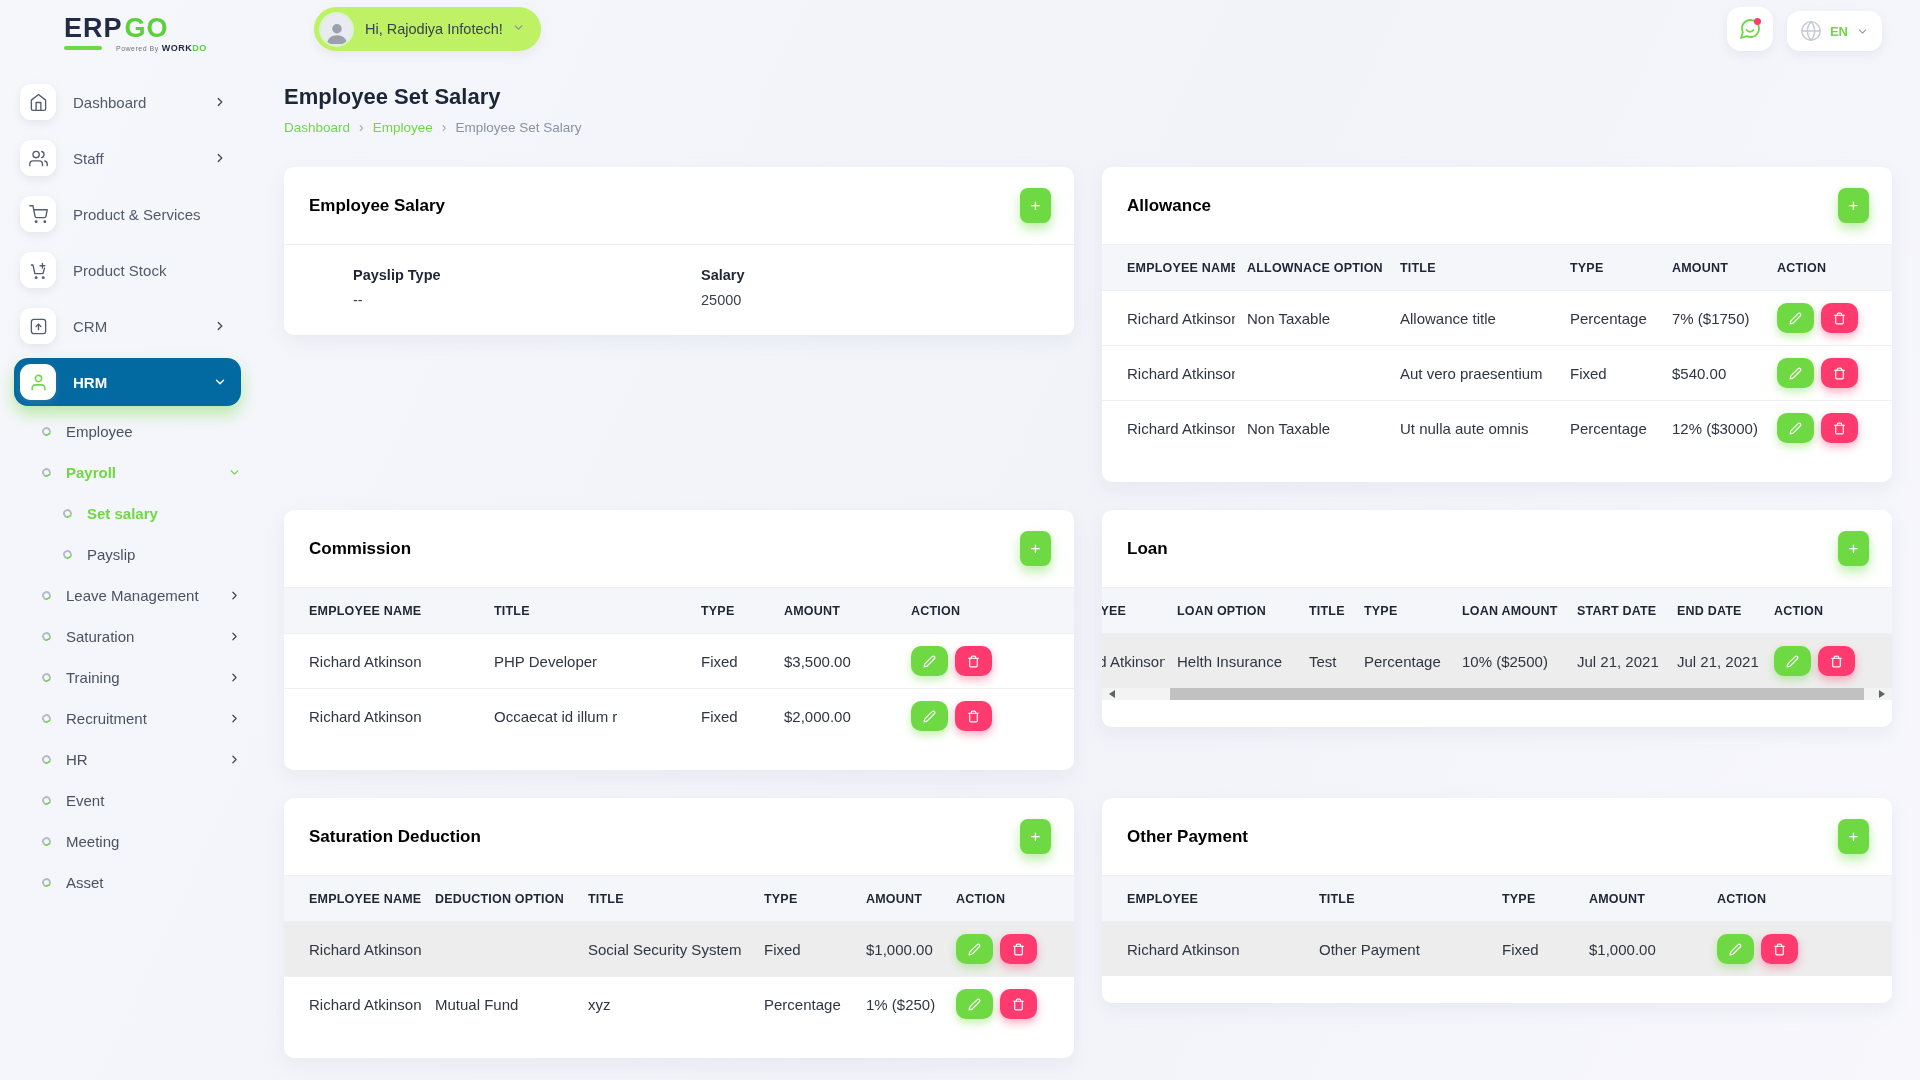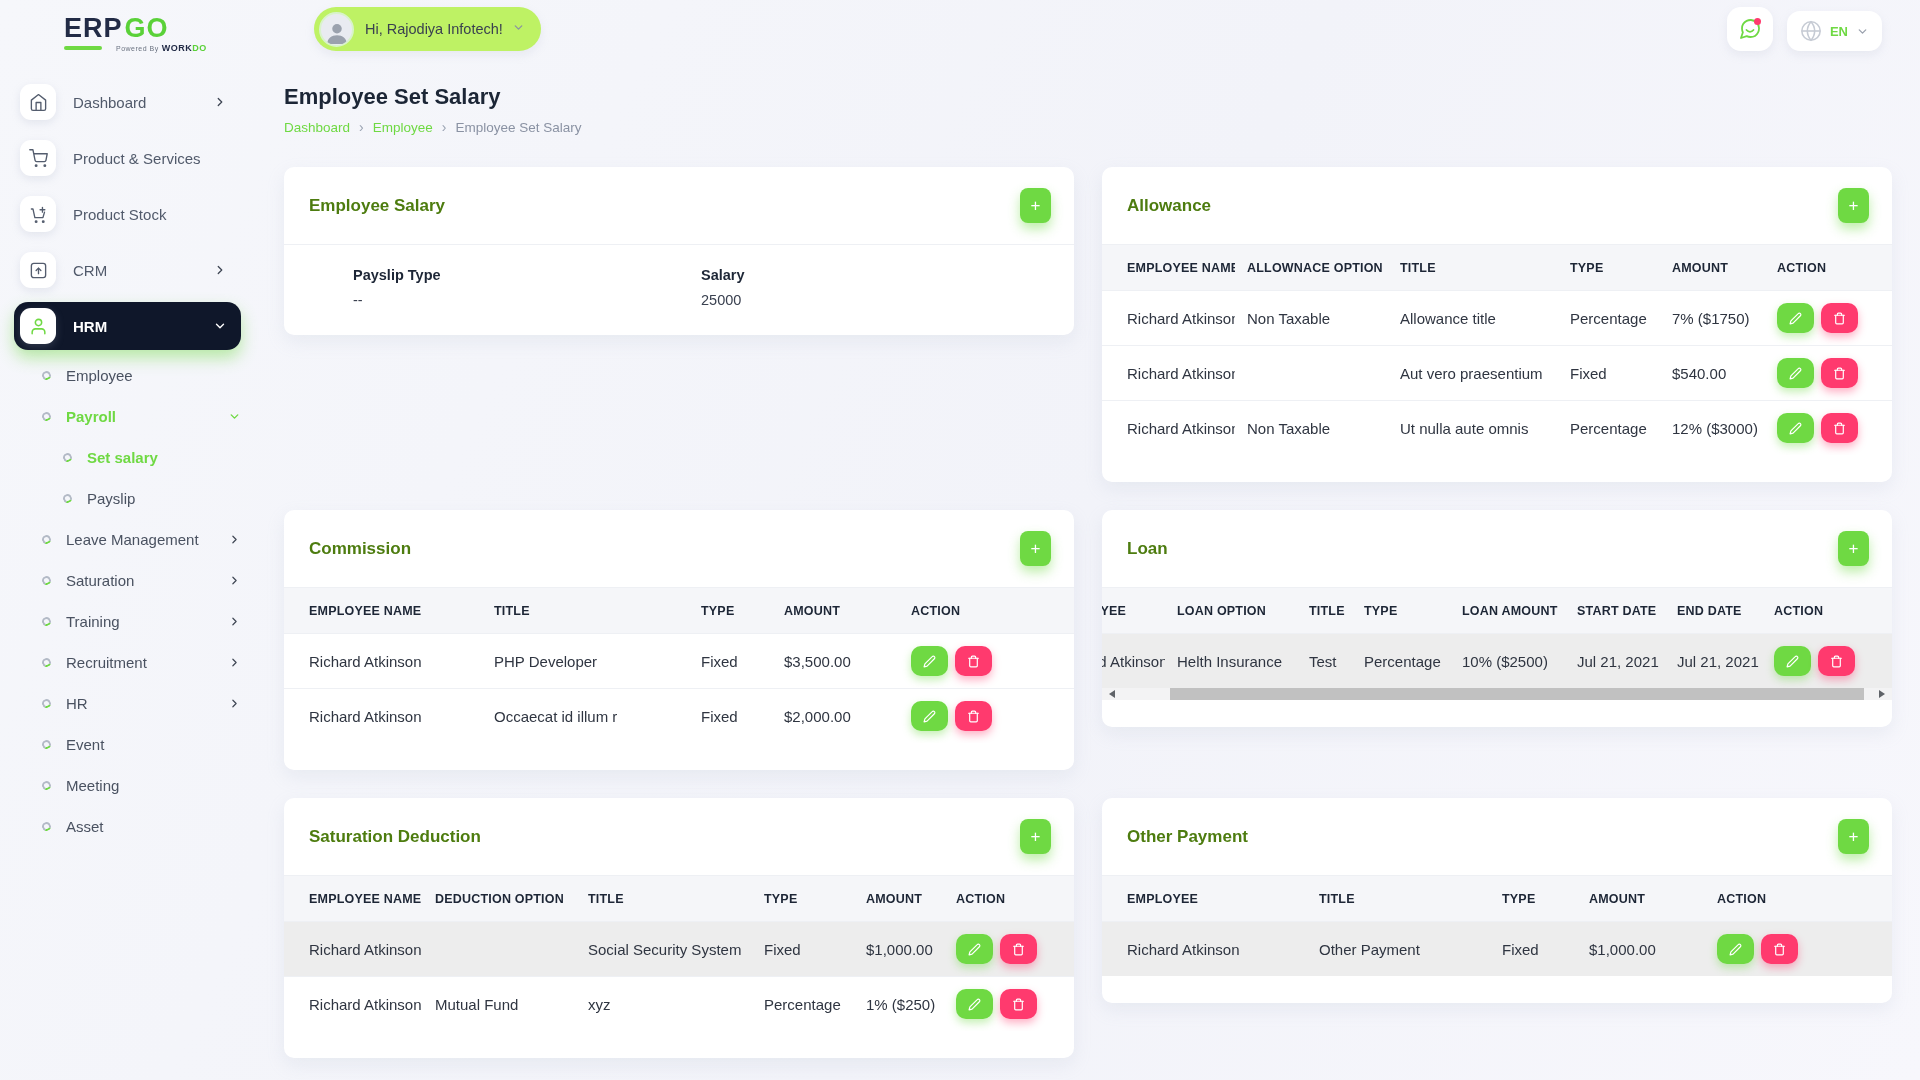--- a/index.html
+++ b/index.html
@@ -43,21 +43,21 @@
   .sidebar { width:255px; padding:20px 14px 0; flex-shrink:0; }
   .main { flex:1; padding:26px 28px 0 29px; }
 
   
   .s-item { display:flex; align-items:center; height:48px; margin-bottom:8px;
     border-radius:14px; padding:0 14px 0 6px; cursor:pointer; color:#515a6b; }
   .s-icon { width:36px; height:36px; background:#fff; border-radius:11px;
     display:flex; align-items:center; justify-content:center;
     box-shadow:0 3px 8px rgba(160,170,190,.22); margin-right:17px; flex-shrink:0; }
   .s-label { font-size:15px; flex:1; }
-  .s-item.active { background:#0f172a; color:#fff;
+  .s-item.active { background:#0369a1; color:#fff;
     box-shadow:0 8px 16px rgba(111,217,67,.45); }
   .s-item.active .s-label { font-weight:bold; }
 
   .sub-item { display:flex; align-items:center; height:34px; margin:7px 0 7px 28px;
     cursor:pointer; color:#4a5261; }
   .sub-item.lvl2 { margin-left:49px; }
   .bullet { width:9px; height:9px; border-radius:50%; border:2px solid #b3bac6;
     border-bottom-color:#6fd943; transform:rotate(-25deg); margin-right:15px; flex-shrink:0; }
   .sub-label { font-size:15px; flex:1; }
   .sub-item.green { color:#6fd943; font-weight:bold; }
@@ -71,21 +71,21 @@
   .bc-sep { color:#9aa3b2; font-size:14px; }
   .bc-current { color:#8a92a3; }
 
   
   .grid { display:grid; grid-template-columns:1fr 1fr; column-gap:28px; row-gap:28px;
     align-items:start; }
   .card { background:#fff; border-radius:10px; overflow:hidden;
     box-shadow:0 7px 18px rgba(170,182,200,.16); padding-bottom:27px; }
   .card-head { display:flex; align-items:center; justify-content:space-between;
     padding:21px 23px 21px 25px; border-bottom:1px solid #eef0f4; }
-  .card-title { font-size:17px; font-weight:bold; color:#4d7c0f; }
+  .card-title { font-size:17px; font-weight:bold; color:#000000; }
   .add-btn { width:31px; height:35px; border-radius:8px; background:#6fd943; border:none;
     color:#fff; font-size:17px; line-height:1; cursor:pointer;
     box-shadow:0 6px 12px rgba(111,217,67,.45); }
 
   
   .fields { display:flex; padding:22px 25px 0;margin-left:44px; }
   .field { width:50%; }
   .f-label { font-size:14.5px; font-weight:bold; color:#1d2636; margin-bottom:9px; }
   .f-value { font-size:14.5px; color:#3a4150; }
 
@@ -178,20 +178,36 @@
           </svg>
       </span>
       <span class="s-label">Dashboard</span>
       <span class="chev-r">
           <svg width="14" height="14" viewBox="0 0 24 24" fill="none" stroke="#3f4654" stroke-width="2.2" stroke-linecap="round" stroke-linejoin="round">
             <polyline points="9 18 15 12 9 6"></polyline>
           </svg>
         </span>
     </div>
 
+    <div class="s-item">
+      <span class="s-icon">
+        <svg width="19" height="19" viewBox="0 0 24 24" fill="none" stroke="#545d6e" stroke-width="1.7" stroke-linecap="round" stroke-linejoin="round">
+            <path d="M17 21v-2a4 4 0 0 0-4-4H5a4 4 0 0 0-4 4v2"></path>
+            <circle cx="9" cy="7" r="4"></circle>
+            <path d="M23 21v-2a4 4 0 0 0-3-3.87"></path>
+            <path d="M16 3.13a4 4 0 0 1 0 7.75"></path>
+          </svg>
+      </span>
+      <span class="s-label">Staff</span>
+      <span class="chev-r">
+          <svg width="14" height="14" viewBox="0 0 24 24" fill="none" stroke="#3f4654" stroke-width="2.2" stroke-linecap="round" stroke-linejoin="round">
+            <polyline points="9 18 15 12 9 6"></polyline>
+          </svg>
+        </span>
+    </div>
 
     <div class="s-item">
       <span class="s-icon">
         <svg width="19" height="19" viewBox="0 0 24 24" fill="none" stroke="#545d6e" stroke-width="1.7" stroke-linecap="round" stroke-linejoin="round">
             <circle cx="9" cy="21" r="1"></circle>
             <circle cx="20" cy="21" r="1"></circle>
             <path d="M1 1h4l2.68 13.39a2 2 0 0 0 2 1.61h9.72a2 2 0 0 0 2-1.61L23 6H6"></path>
           </svg>
       </span>
       <span class="s-label">Product &amp; Services</span>

